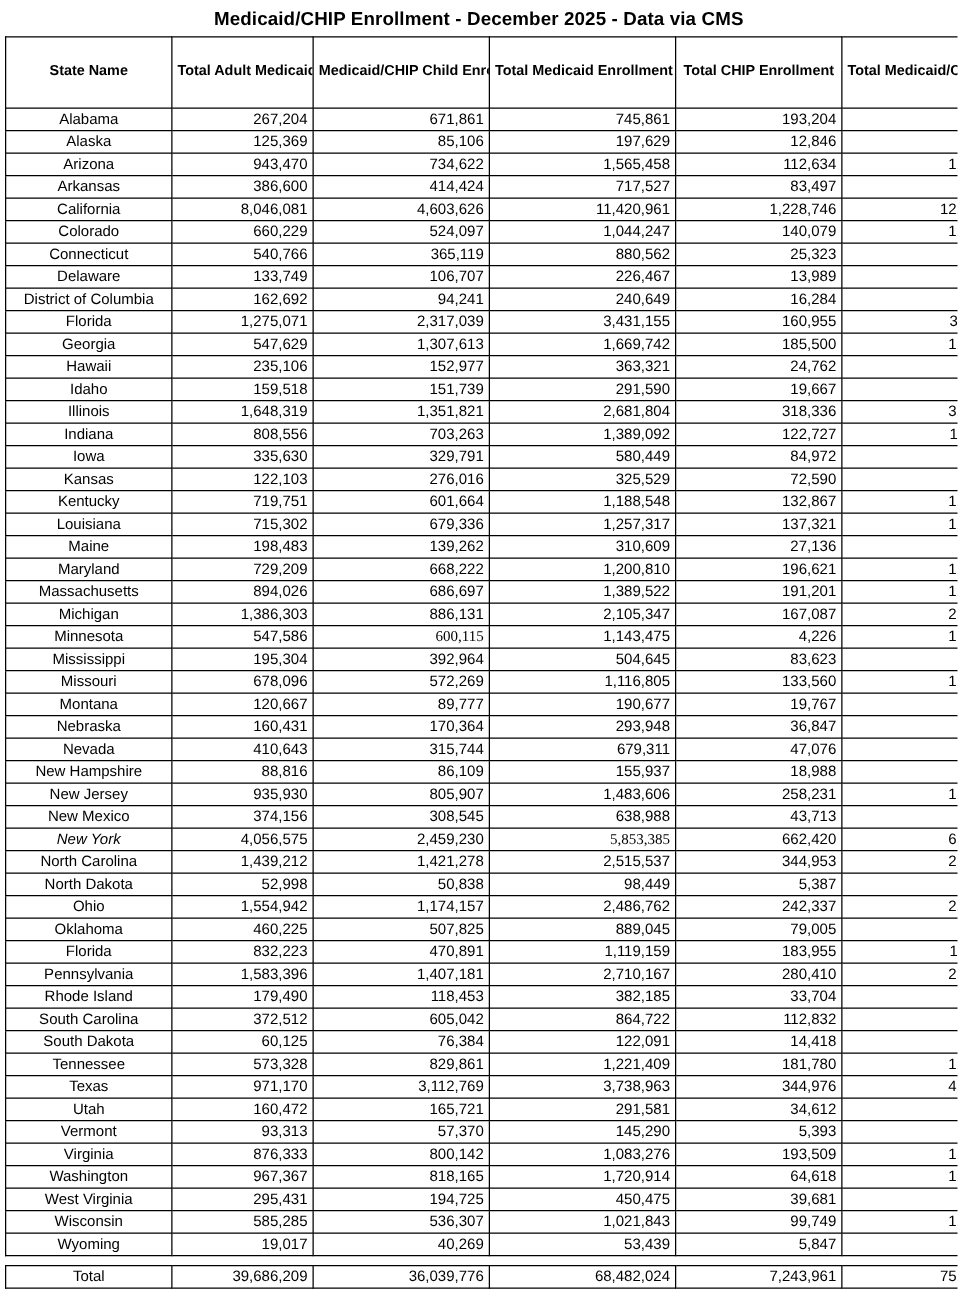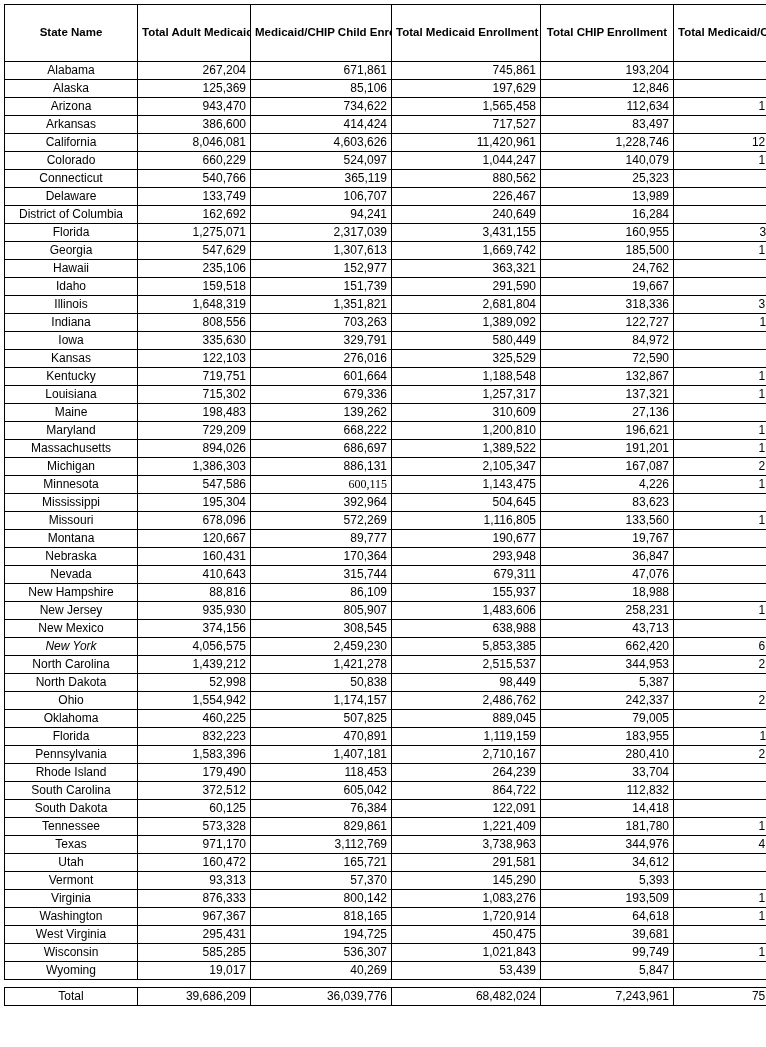--- a/index.html
+++ b/index.html
@@ -68,20 +68,21 @@
   td.num {
     text-align: right;
     padding-right: 5px;
     font-variant-numeric: tabular-nums;
   }
 </style>
 </head>
 <body>
 
 <div class="page">
+  <div class="title">Medicaid/CHIP Enrollment - December 2025 - Data via CMS</div>
 
   <table class="enroll">
     <thead>
       <tr>
         <th class="col-state">State Name</th>
         <th class="col-adult">Total Adult Medicaid Enrollment</th>
         <th class="col-child">Medicaid/CHIP Child Enrollment</th>
         <th class="col-tmed">Total Medicaid Enrollment</th>
         <th class="col-tchip">Total CHIP Enrollment</th>
         <th class="col-total">Total Medicaid/CHIP Enrollment</th>
@@ -341,21 +342,21 @@
           <td class="num" style="width: 104px;">374,156</td>
           <td class="num" style="width: 132px;">308,545</td>
           <td class="num" style="width: 140px;">638,988</td>
           <td class="num" style="width: 124px;">43,713</td>
           <td class="num" style="width: 134px;">682,701</td>
         </tr>
         <tr>
           <td class="state" style="width: 124px; font-style: italic;">New York</td>
           <td class="num" style="width: 104px;">4,056,575</td>
           <td class="num" style="width: 132px;">2,459,230</td>
-          <td class="num" style="width: 140px;">5,853,385</td>
+          <td class="num" style="width: 140px; font-family: Liberation Serif, serif;">5,853,385</td>
           <td class="num" style="width: 124px;">662,420</td>
           <td class="num" style="width: 134px;">6,515,805</td>
         </tr>
         <tr>
           <td class="state" style="width: 124px;">North Carolina</td>
           <td class="num" style="width: 104px;">1,439,212</td>
           <td class="num" style="width: 132px;">1,421,278</td>
           <td class="num" style="width: 140px;">2,515,537</td>
           <td class="num" style="width: 124px;">344,953</td>
           <td class="num" style="width: 134px;">2,860,490</td>
@@ -397,21 +398,21 @@
           <td class="num" style="width: 104px;">1,583,396</td>
           <td class="num" style="width: 132px;">1,407,181</td>
           <td class="num" style="width: 140px;">2,710,167</td>
           <td class="num" style="width: 124px;">280,410</td>
           <td class="num" style="width: 134px;">2,990,577</td>
         </tr>
         <tr>
           <td class="state" style="width: 124px;">Rhode Island</td>
           <td class="num" style="width: 104px;">179,490</td>
           <td class="num" style="width: 132px;">118,453</td>
-          <td class="num" style="width: 140px;">264,239</td>
+          <td class="num" style="width: 140px;">382,185</td>
           <td class="num" style="width: 124px;">33,704</td>
           <td class="num" style="width: 134px;">297,943</td>
         </tr>
         <tr>
           <td class="state" style="width: 124px;">South Carolina</td>
           <td class="num" style="width: 104px;">372,512</td>
           <td class="num" style="width: 132px;">605,042</td>
           <td class="num" style="width: 140px;">864,722</td>
           <td class="num" style="width: 124px;">112,832</td>
           <td class="num" style="width: 134px;">977,554</td>

